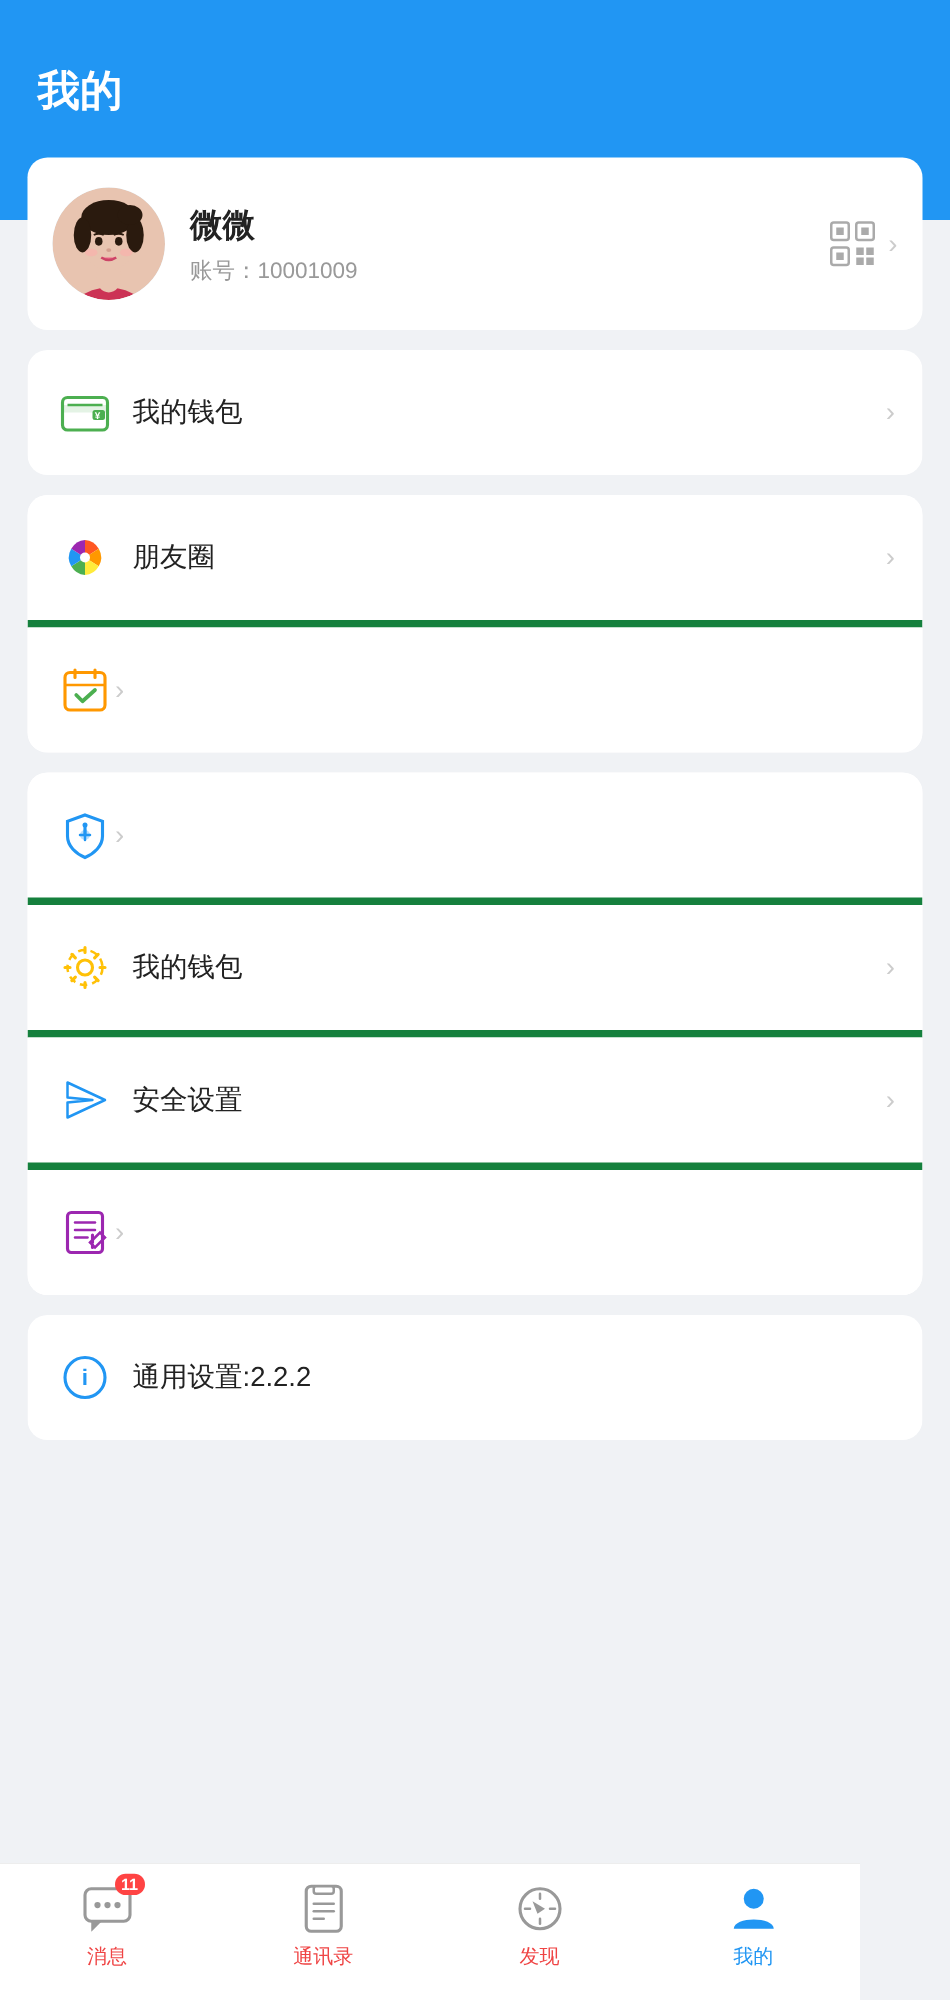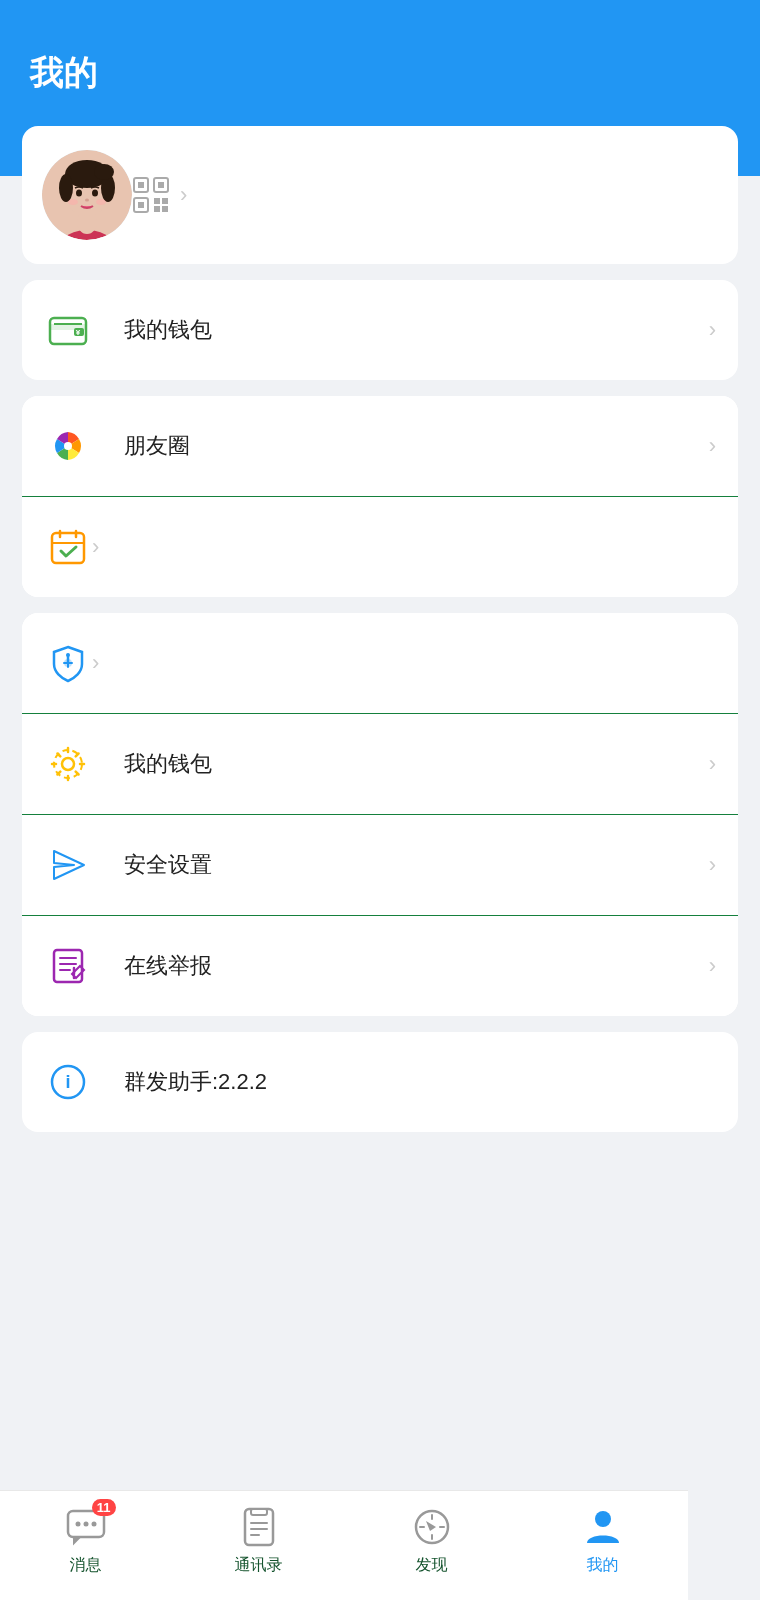--- a/index.html
+++ b/index.html
@@ -89,40 +89,40 @@
     .chevron {
       color: #ccc;
       font-size: 22px;
     }
 
     
     .menu-item {
       display: flex;
       align-items: center;
       padding: 26px 22px;
-      border-bottom: 1px solid #15803d;
+      border-bottom: 6px solid #15803d;
       cursor: pointer;
       background: #fff;
     }
     .menu-item:last-child {
       border-bottom: none;
     }
     .menu-icon-wrap {
       width: 48px;
       height: 48px;
       display: flex;
       align-items: center;
       justify-content: center;
       flex-shrink: 0;
     }
     .menu-label {
       flex: 1;
       font-size: 22px;
       color: #222;
-      margin-left: 32px;
+      margin-left: 14px;
     }
     .menu-chevron {
       color: #ccc;
       font-size: 22px;
     }
 
     
     .bottom-nav {
       position: fixed;
       bottom: 0;
@@ -146,21 +146,21 @@
     }
     .nav-icon {
       width: 44px;
       height: 44px;
       display: flex;
       align-items: center;
       justify-content: center;
     }
     .nav-label {
       font-size: 16px;
-      color: #14532d;
+      color: #ef4444;
     }
     .nav-label.active {
       color: #2196F3;
     }
     .badge {
       position: absolute;
       top: -6px;
       right: -8px;
       background: #ff4444;
       color: #fff;
@@ -217,20 +217,26 @@
           <path d="M49 38 Q53 36 57 38" stroke="#2a1a0e" stroke-width="1.5" fill="none"></path>
 
           <ellipse cx="45" cy="50" rx="2" ry="1.5" fill="#d4a090"></ellipse>
 
           <path d="M39 56 Q45 60 51 56" stroke="#cc4466" stroke-width="2" fill="#ee6688"></path>
 
           <ellipse cx="31" cy="52" rx="5" ry="3" fill="#ffaaaa" opacity="0.5"></ellipse>
           <ellipse cx="59" cy="52" rx="5" ry="3" fill="#ffaaaa" opacity="0.5"></ellipse>
         </svg>
       </div>
+      <div class="profile-info">
+        <div class="profile-name">微微</div>
+        <div class="profile-account">
+          <span>账号：</span><span>10001009</span>
+        </div>
+      </div>
       <div class="profile-right">
 
         <svg class="qr-icon" viewBox="0 0 38 38" fill="none" xmlns="http://www.w3.org/2000/svg">
           <rect x="2" y="2" width="14" height="14" rx="2" stroke="#aaa" stroke-width="2" fill="none"></rect>
           <rect x="6" y="6" width="6" height="6" fill="#aaa"></rect>
           <rect x="22" y="2" width="14" height="14" rx="2" stroke="#aaa" stroke-width="2" fill="none"></rect>
           <rect x="26" y="6" width="6" height="6" fill="#aaa"></rect>
           <rect x="2" y="22" width="14" height="14" rx="2" stroke="#aaa" stroke-width="2" fill="none"></rect>
           <rect x="6" y="26" width="6" height="6" fill="#aaa"></rect>
           <rect x="22" y="22" width="6" height="6" fill="#aaa"></rect>
@@ -334,34 +340,33 @@
         <svg width="44" height="44" viewBox="0 0 44 44">
           <rect x="8" y="6" width="28" height="32" rx="3" stroke="#9C27B0" stroke-width="2.5" fill="none"></rect>
           <path d="M14 14 L30 14" stroke="#9C27B0" stroke-width="2" stroke-linecap="round"></path>
           <path d="M14 20 L30 20" stroke="#9C27B0" stroke-width="2" stroke-linecap="round"></path>
           <path d="M14 26 L24 26" stroke="#9C27B0" stroke-width="2" stroke-linecap="round"></path>
           <path d="M28 24 L28 30 M28 32 L28 34" stroke="#9C27B0" stroke-width="2.5" stroke-linecap="round"></path>
 
           <path d="M26 30 L34 22 L38 26 L30 34 Z" fill="none" stroke="#9C27B0" stroke-width="2"></path>
         </svg>
       </div>
-      <div class="menu-label">在线举报</div>
       <span class="menu-chevron">›</span>
     </div>
   </div>
 
   <div class="card">
     <div class="menu-item" style="border-bottom:none;">
       <div class="menu-icon-wrap">
         <svg width="44" height="44" viewBox="0 0 44 44">
           <circle cx="22" cy="22" r="16" stroke="#2196F3" stroke-width="2.5" fill="none"></circle>
           <text x="22" y="28" font-size="18" fill="#2196F3" text-anchor="middle" font-weight="bold">i</text>
         </svg>
       </div>
-      <div class="menu-label">群发助手:2.2.2</div>
+      <div class="menu-label">通用设置:2.2.2</div>
     </div>
   </div>
 
   <div class="bottom-spacer"></div>
 </div>
 
 <div class="bottom-nav">
 
   <div class="nav-item">
     <div class="nav-icon" style="position:relative;">

